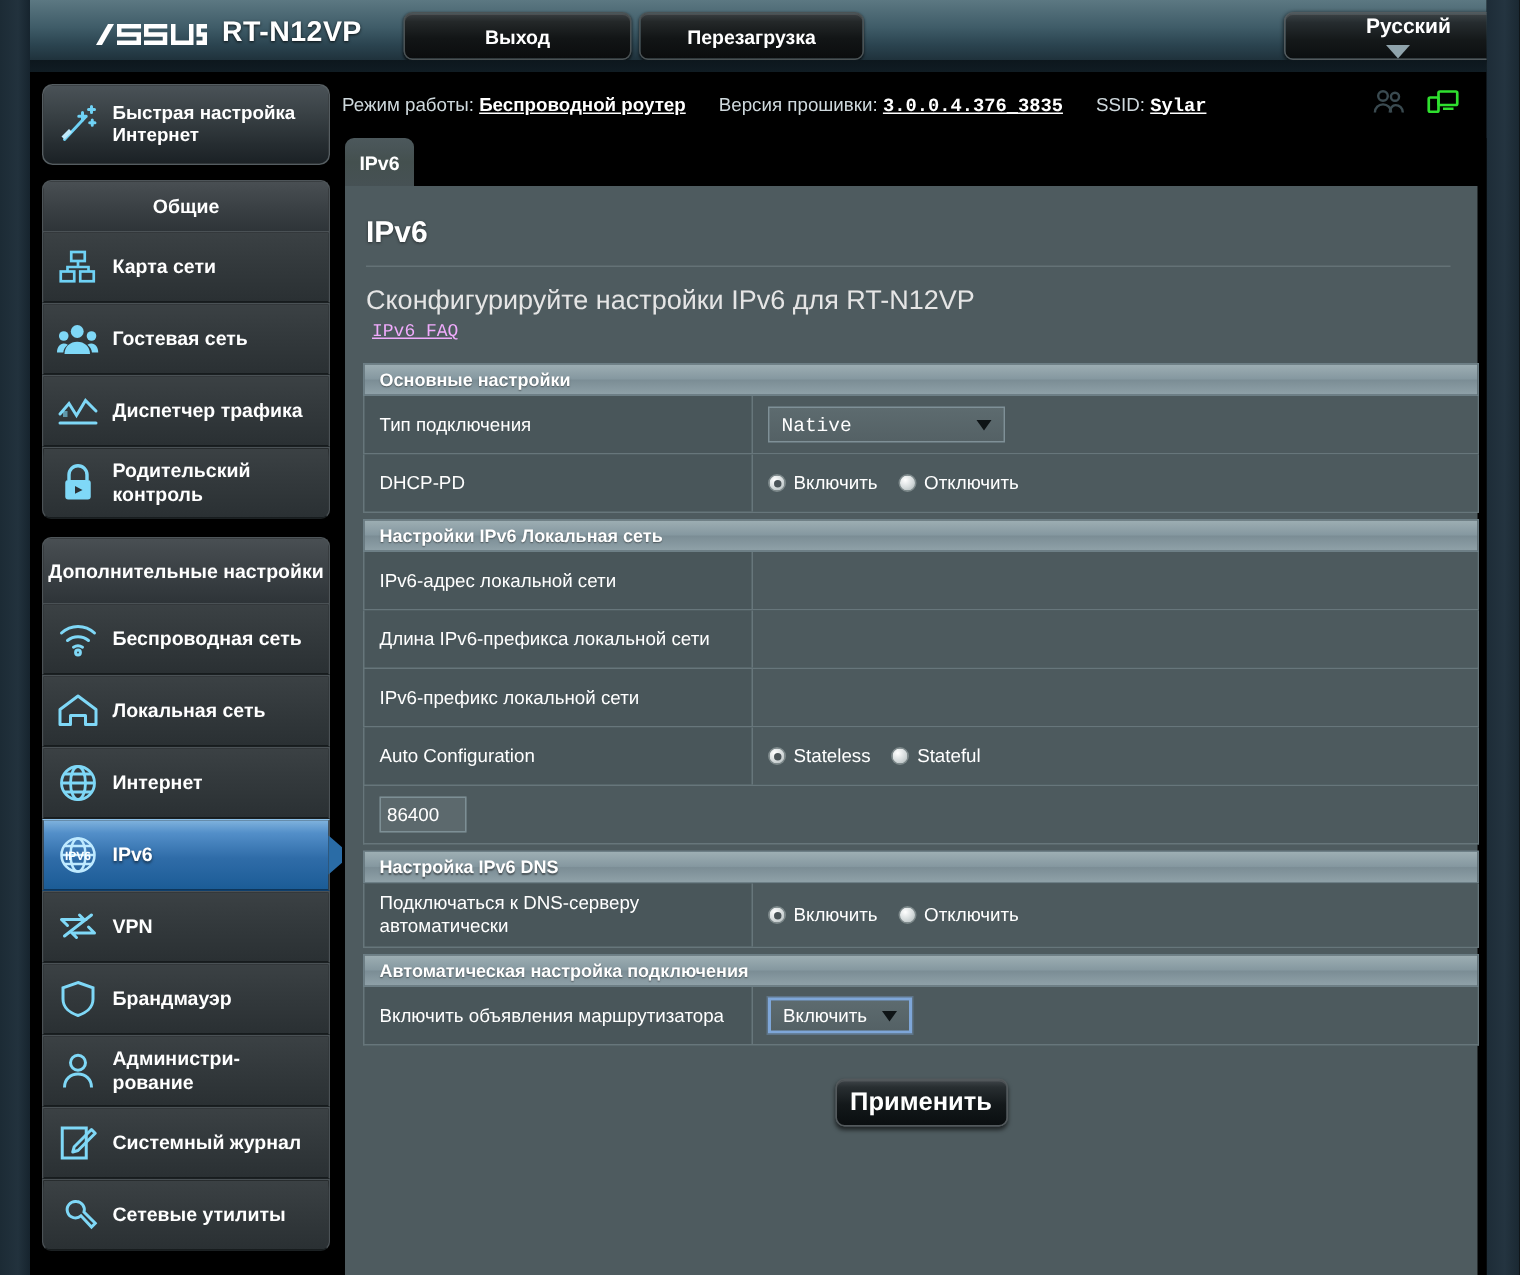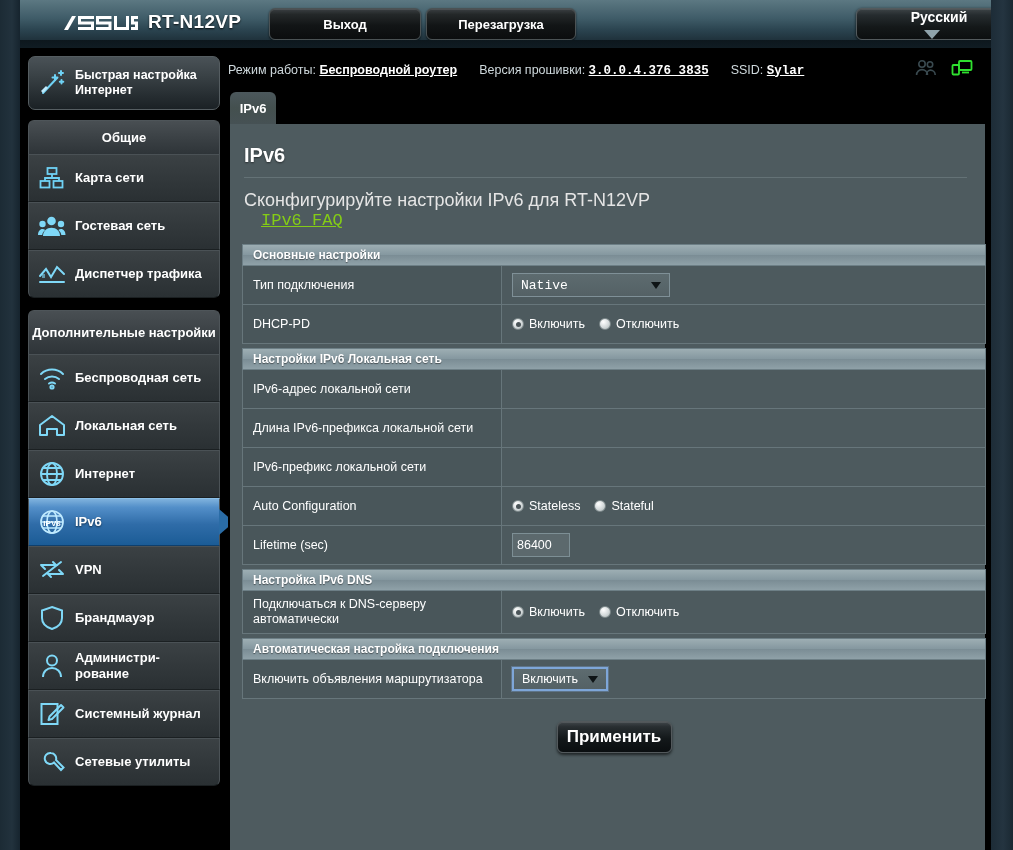--- a/index.html
+++ b/index.html
@@ -190,23 +190,23 @@
   .panel-title {
     color: #ffffff; font-size: 20px; font-weight: bold;
     padding: 6px 0 10px 2px;
     text-shadow: 0 1px 2px rgba(0,0,0,.5);
   }
   .panel-rule { height: 1px; background: #647276; margin: 0 0 12px 2px; }
   .panel-desc {
     color: #e5e5e5; font-size: 18px; padding-left: 2px; margin-bottom: 0;
   }
   .faq-link {
-    display: inline-block; color: #84cc16; font-size: 17px;
+    display: inline-block; color: #f0abfc; font-size: 12px;
     font-family: "Liberation Mono", monospace;
-    text-decoration: underline; margin-left: 19px; margin-bottom: 14px;
+    text-decoration: underline; margin-left: 6px; margin-bottom: 14px;
     cursor: pointer;
   }
 
   
   .sect { width: 744px; margin-bottom: 4px; }
   .sect-head {
     height: 22px;
     background: linear-gradient(to bottom, #9daeb3 0%, #8598a0 48%, #7b8d95 52%, #8fa1a8 100%);
     border: 1px solid #6d7f86;
     color: #ffffff; font-size: 12px; font-weight: bold;
@@ -422,20 +422,30 @@
             <g fill="none" stroke="#7fd8f7" stroke-width="2" stroke-linecap="round">
               <path d="M2 13 L8 6 L13 14 L19 4 L26 11"></path>
               <path d="M2 19 h24"></path>
             </g>
             <path d="M4 11 h3 v4 h-3z" fill="#7fd8f7" opacity=".6"></path>
           </svg>
         </div>
         <div class="s-txt">Диспетчер трафика</div>
       </div>
 
+      <div class="nav-item">
+        <div class="s-ico">
+          <svg width="24" height="26" viewBox="0 0 24 26">
+            <path d="M6 11 V7.5 a6 6 0 0 1 12 0 V11" fill="none" stroke="#7fd8f7" stroke-width="2.3"></path>
+            <rect x="3.5" y="11" width="17" height="13" rx="2" fill="#7fd8f7"></rect>
+            <path d="M10 15 l5 2.6 l-5 2.6z" fill="#2b3236"></path>
+          </svg>
+        </div>
+        <div class="s-txt">Родительский контроль</div>
+      </div>
     </div>
 
     <div class="group">
       <div class="group-head two-line">Дополнительные настройки</div>
 
       <div class="nav-item">
         <div class="s-ico">
           <svg width="28" height="24" viewBox="0 0 28 24">
             <g fill="none" stroke="#7fd8f7" stroke-width="2" stroke-linecap="round">
               <path d="M3 8 a16 16 0 0 1 22 0"></path>
@@ -620,21 +630,20 @@
               </label>
               <label class="radio-opt">
                 <span class="radio"></span>
                 <span class="radio-label">Stateful</span>
               </label>
             </div>
           </div>
         </div>
 
         <div class="row">
-          <div class="row-label">Lifetime (sec)</div>
           <div class="row-value">
             <div class="txtinput">86400</div>
           </div>
         </div>
       </div>
 
       
       <div class="sect">
         <div class="sect-head">Настройка IPv6 DNS</div>
 

